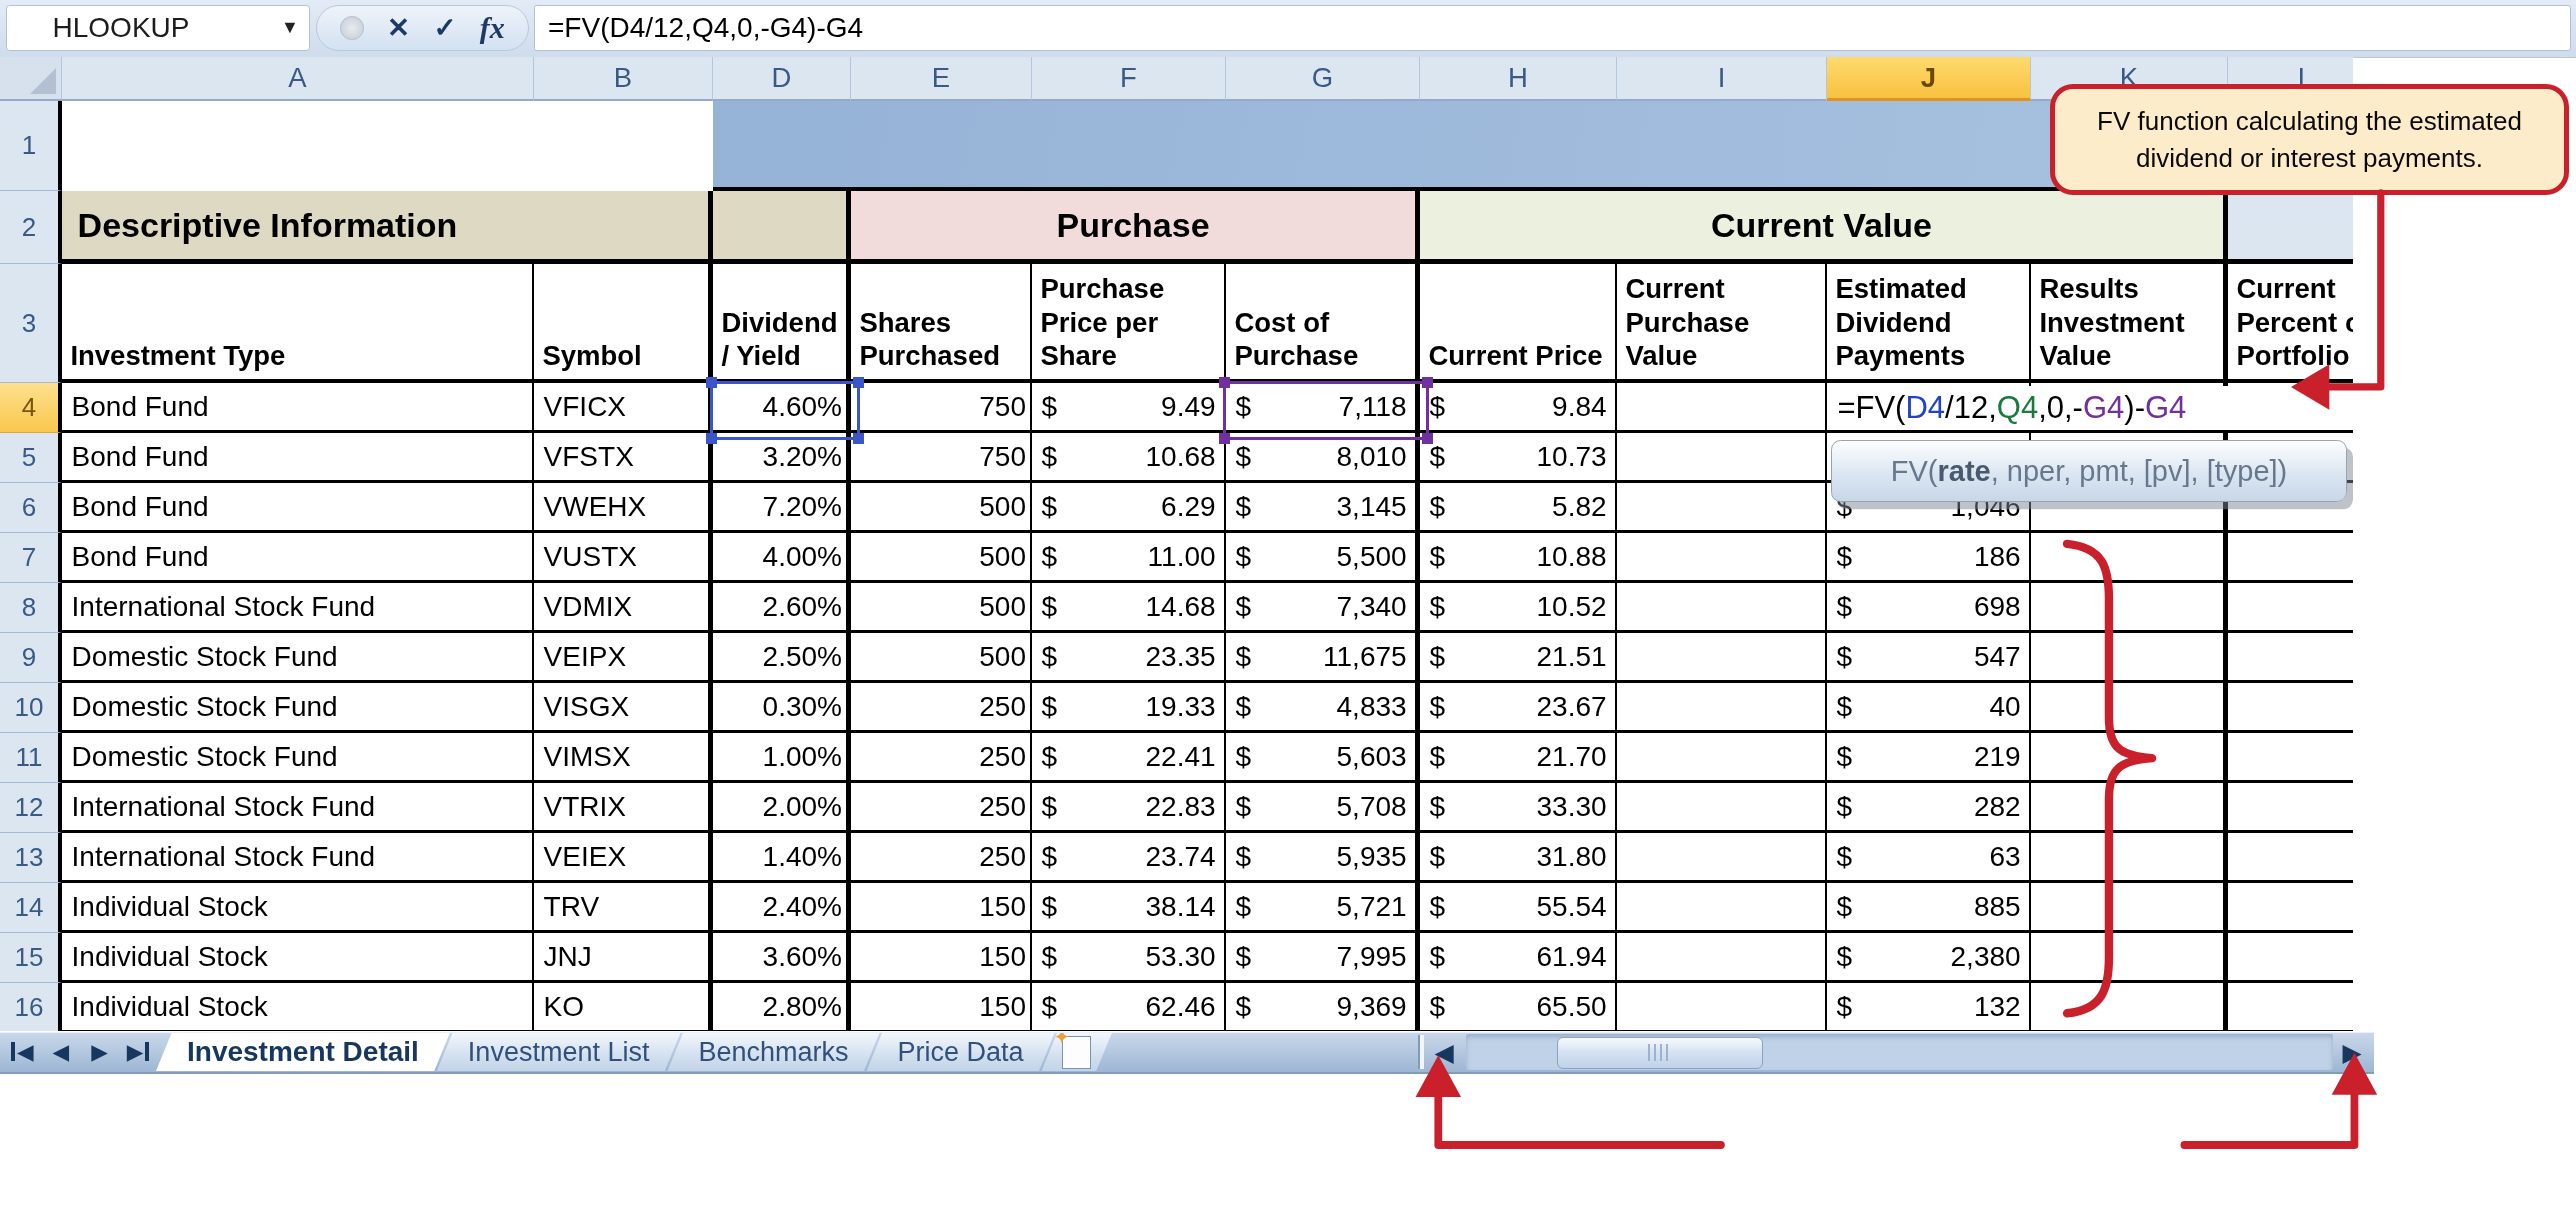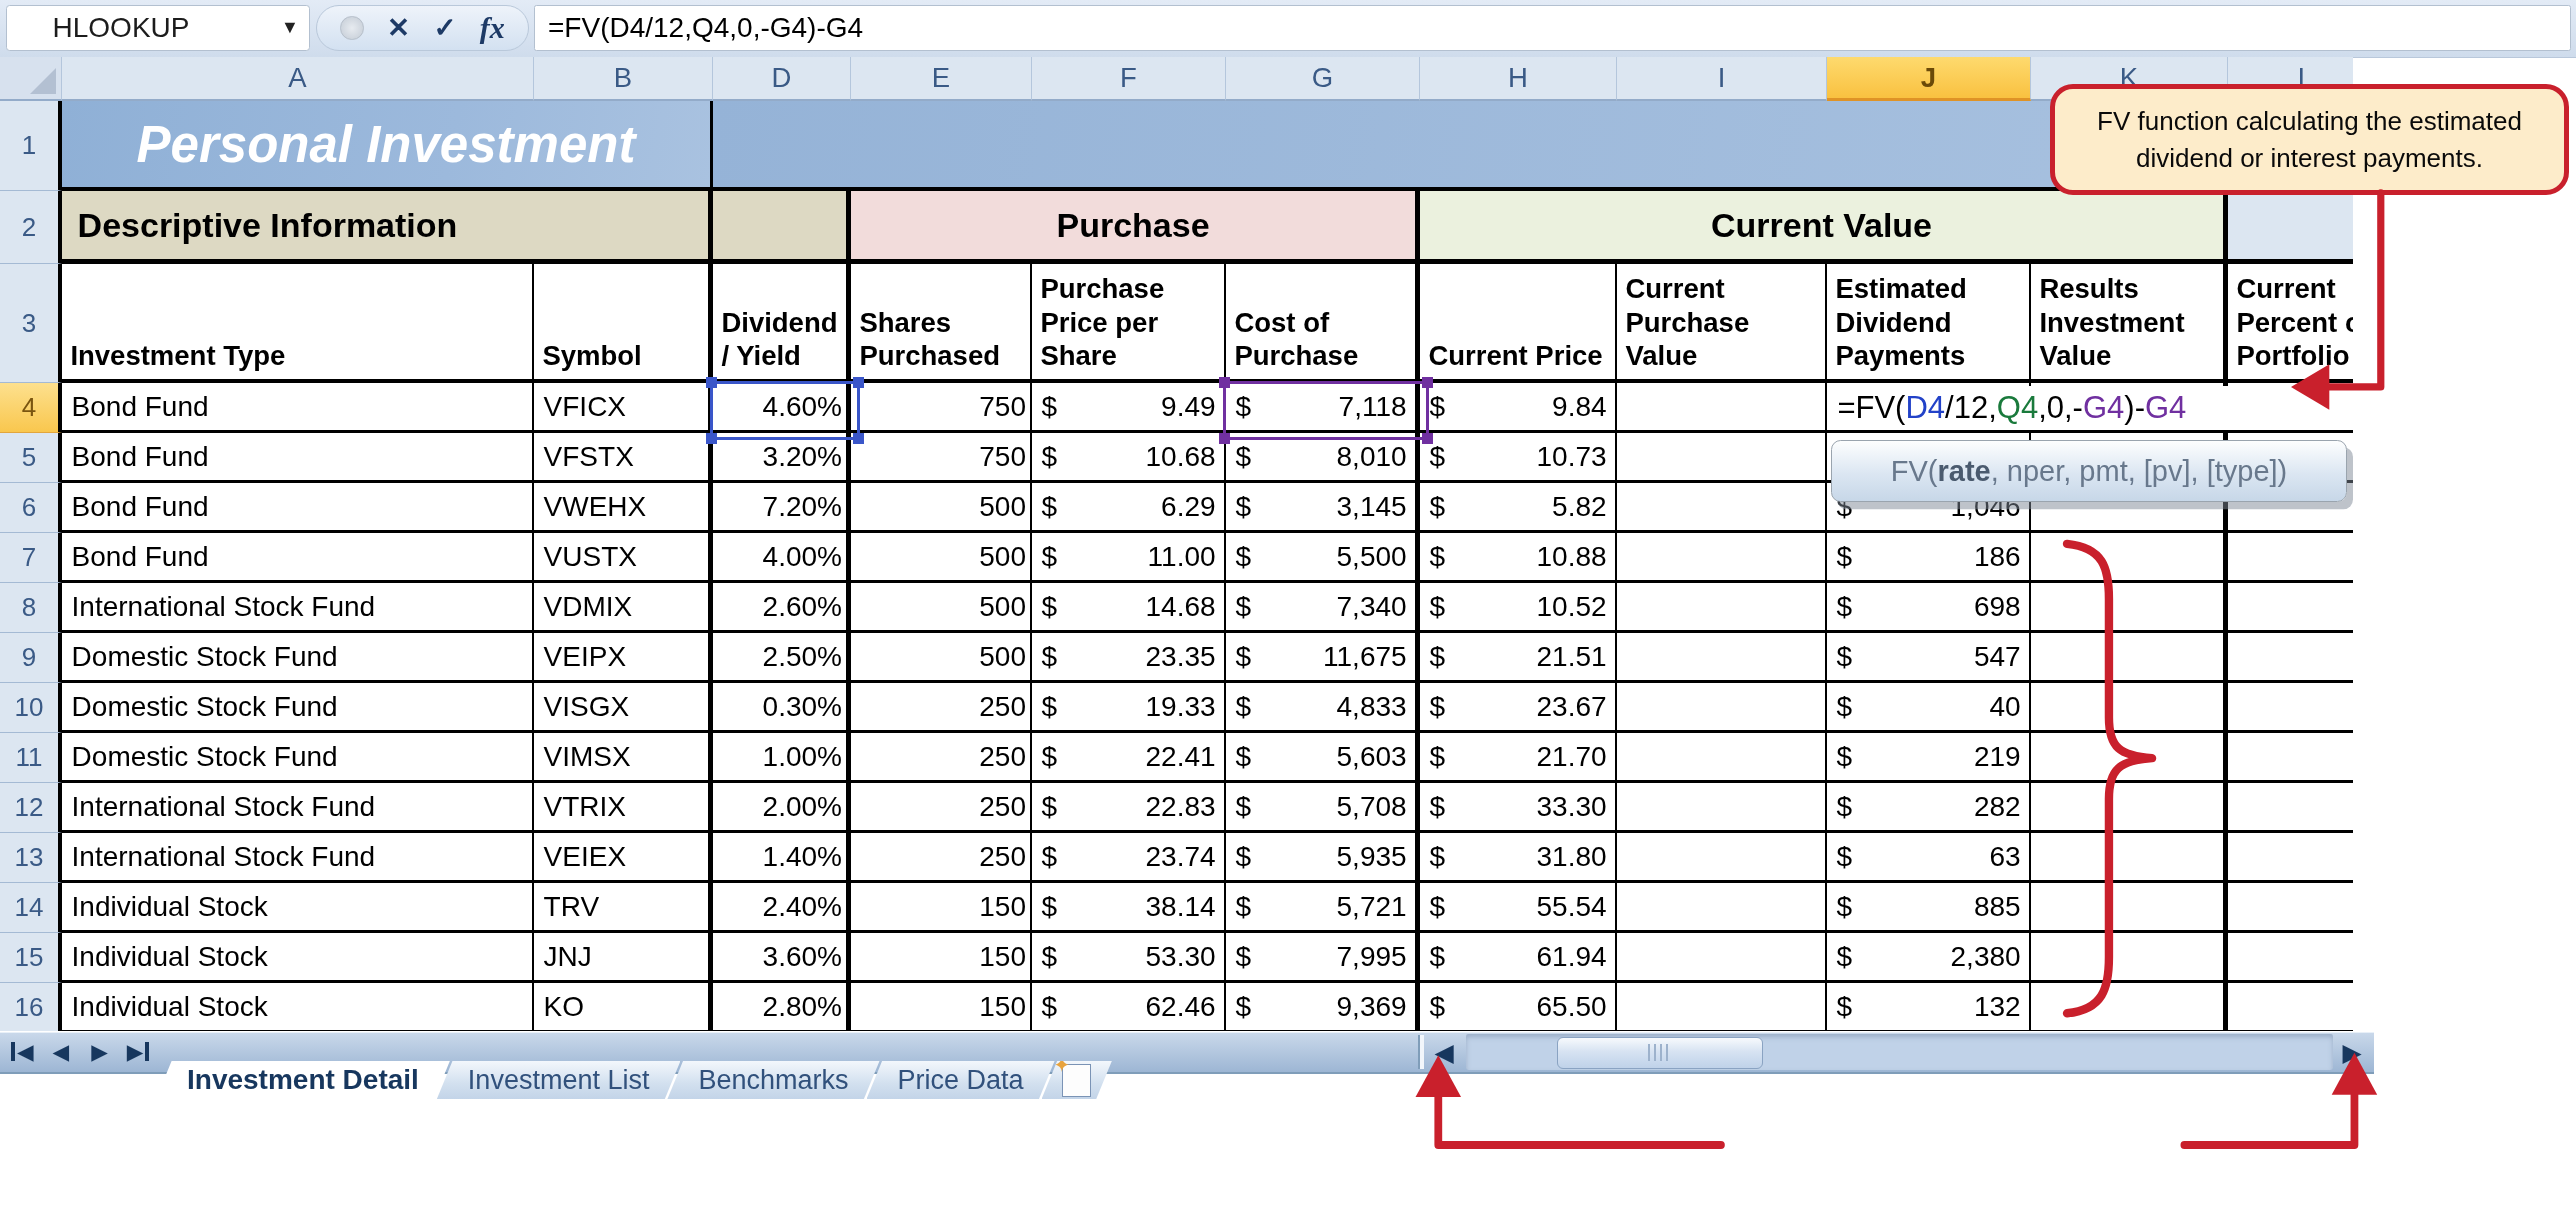--- a/index.html
+++ b/index.html
@@ -92,21 +92,21 @@
           border-top:1.8px solid #e9f0f8;border-bottom:2.4px solid #7f9db9;box-sizing:border-box;}
   .navbtns{position:absolute;left:4.8px;top:1.2px;height:35px;display:flex;gap:3.6px;align-items:center;}
   .nv{width:35px;height:32px;display:flex;align-items:center;justify-content:center;
       font-size:21.6px;color:#17375e;}
   .nv.first:before{content:'';width:4.2px;height:19px;background:#17375e;margin-right:1.8px;}
   .nv.last:after{content:'';width:4.2px;height:19px;background:#17375e;margin-left:1.8px;}
   .tabs{position:absolute;left:169px;top:0;height:38px;display:flex;}
   .tab{height:100%;display:flex;align-items:center;justify-content:center;
        padding:0 31px;font-size:27px;color:#31517c;margin-left:-13px;
        background:linear-gradient(#f3f7fc,#d2e0ef 60%,#c3d4e8);
-       clip-path:polygon(15.6px 0,100% 0,calc(100% - 15.6px) 100%,0 100%);margin-top:28px;}
+       clip-path:polygon(15.6px 0,100% 0,calc(100% - 15.6px) 100%,0 100%);}
   .tab.active{background:#fff;font-weight:bold;color:#17375e;font-size:28px;z-index:3;}
   .tab.insert{padding:0 20.4px;}
   .sheeticon{position:relative;width:27.5px;height:31px;background:#fdfdfd;border:1.8px solid #7a93b5;}
   .sheeticon:before{content:'✦';position:absolute;left:-9.6px;top:-12px;color:#e8a33d;font-size:20.4px;}
   .splitter{position:absolute;left:1418px;top:2.4px;width:6px;height:34px;
             background:linear-gradient(90deg,#7f9db9 2.4px,#f2f6fb 2.4px);}
   .sarrow{position:absolute;top:0;height:38px;width:38px;display:flex;align-items:center;
           justify-content:center;font-size:25px;color:#17375e;}
   .track{position:absolute;left:1466px;top:1.2px;width:867px;height:36px;background:#c0d2e8;
          box-shadow:inset 0 3px 4.8px rgba(90,110,140,.35);border-radius:2.4px;}
@@ -151,21 +151,20 @@
       <div class="cl" style="grid-area:1/5">E</div>
       <div class="cl" style="grid-area:1/6">F</div>
       <div class="cl" style="grid-area:1/7">G</div>
       <div class="cl" style="grid-area:1/8">H</div>
       <div class="cl" style="grid-area:1/9">I</div>
       <div class="cl sel" style="grid-area:1/10">J</div>
       <div class="cl" style="grid-area:1/11">K</div>
       <div class="cl" style="grid-area:1/12">L</div>
 
       <div class="gut" style="grid-area:2/1">1</div>
-      <div class="trow" style="grid-area:2/2/3/4">Personal Investment</div>
       <div class="r1fill" style="grid-area:2/4/3/13"></div>
 
       <div class="gut" style="grid-area:3/1">2</div>
       <div class="sec tan desc" style="grid-area:3/2/4/4">Descriptive Information</div>
       <div class="sec tan bR9" style="grid-area:3/4"></div>
       <div class="sec pink bR9" style="grid-area:3/5/4/8">Purchase</div>
       <div class="sec green bR9" style="grid-area:3/8/4/12">Current Value</div>
       <div class="sec lblue" style="grid-area:3/12"></div>
 
       <div class="gut" style="grid-area:4/1">3</div>

